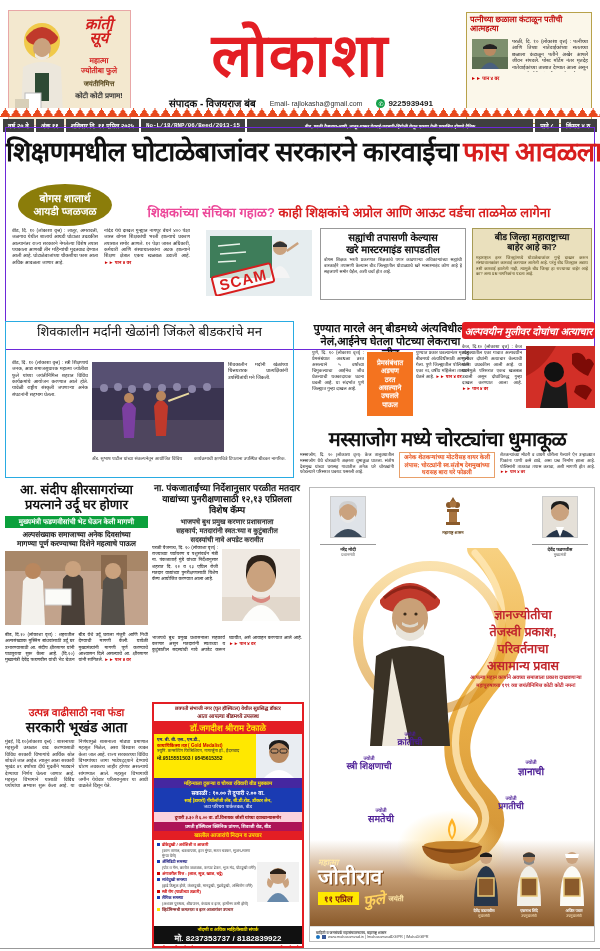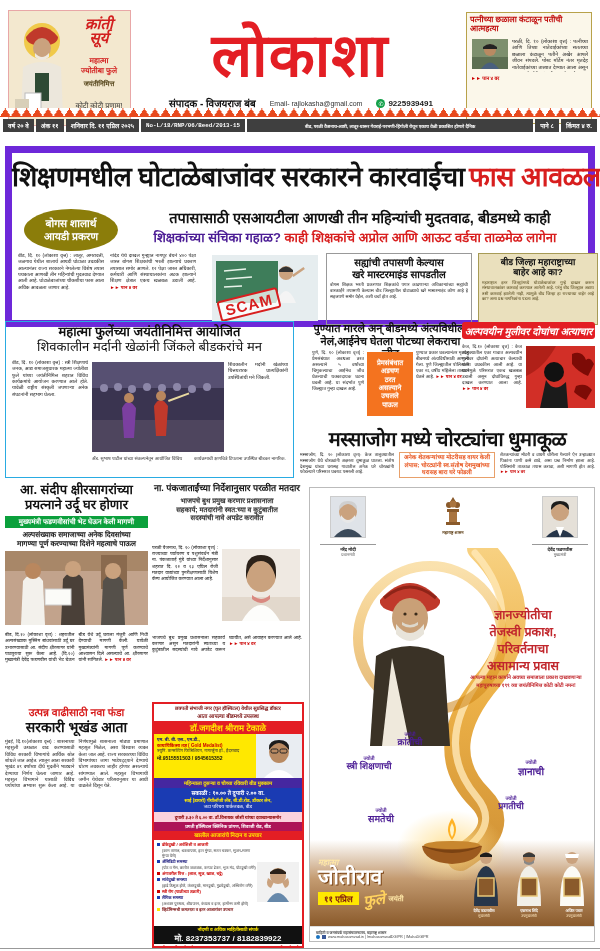--- a/index.html
+++ b/index.html
@@ -49,21 +49,21 @@
       <rect x="4" y="84" width="14" height="18" fill="#d8cfb8"></rect>
     </svg>
     <div class="abs" style="left:62px;top:6px;width:56px;text-align:center;color:#d21f1f;font-weight:800;font-size:15px;line-height:.95;font-style:italic;">
       <div>क्रांती</div>
       <div>सूर्य</div>
     </div>
     <div class="abs" style="left:60px;top:44px;width:60px;text-align:center;">
       <div style="color:#d21f1f;font-weight:800;font-size:7.5px;">महात्मा</div>
       <div style="color:#d21f1f;font-weight:800;font-size:7.5px;">ज्योतीबा फुले</div>
       <div style="color:#5a4a20;font-weight:700;font-size:6.8px;margin-top:4px;">जयंतीनिमित्त</div>
-      <div style="color:#333;font-weight:400;font-size:7.2px;margin-top:12px;">कोटी कोटी प्रणाम!</div>
+      <div style="color:#333;font-weight:700;font-size:7.2px;margin-top:2px;">कोटी कोटी प्रणाम!</div>
     </div>
   </div>
 
   <div class="abs" style="left:140px;top:12px;width:320px;height:82px;display:flex;align-items:center;justify-content:center;">
     <div style="font-size:60px;font-weight:800;color:#e31e24;letter-spacing:1px;">लोकाशा</div>
   </div>
   <div class="abs" style="left:140px;top:96px;width:322px;display:flex;align-items:center;gap:14px;justify-content:center;">
     <div style="font-size:10px;font-weight:800;color:#111;">संपादक - विजयराज बंब</div>
     <div style="font-size:7px;color:#333;">Email- rajlokasha@gmail.com</div>
     <div style="display:flex;align-items:center;gap:3px;">
@@ -91,32 +91,31 @@
   <div class="abs bar" style="left:3px;top:119px;width:594px;height:13px;">
     <div>वर्ष २० वे</div>
     <div>अंक ११</div>
     <div>शनिवार दि. ११ एप्रिल २०२५</div>
     <div style="font-family:'Liberation Mono','DejaVu Sans Mono',monospace;font-size:5.8px;">No-L/18/RNP/06/Beed/2013-15</div>
     <div style="flex:1;font-size:4.6px;overflow:hidden;">बीड, परळी वैजनाथ-आष्टी, लातूर-धारूर गेवराई-परभणी-हिंगोली येथून एकाच वेळी प्रकाशित होणारे दैनिक</div>
     <div>पाने ८</div>
     <div>किंमत ४ रु.</div>
   </div>
 
-  <div class="abs" style="left:5px;top:146px;width:590px;height:181px;border:7px solid #6d28d9;box-sizing:border-box;">
+  <div class="abs" style="left:5px;top:127px;width:590px;height:223px;border:1px solid #6d28d9;box-sizing:border-box;">
     <div class="abs" style="left:0;top:4px;width:588px;text-align:center;white-space:nowrap;">
       <span class="headline-xl" style="font-size:27px;">शिक्षणमधील घोटाळेबाजांवर सरकारने कारवाईचा</span>
       <span class="headline-xl" style="font-size:27px;color:#d81e1e;">फास आवळला</span>
     </div>
     <div class="abs badge" style="left:12px;top:56px;width:94px;height:42px;font-size:10.5px;line-height:1.2;">
       <div>बोगस शालार्थ</div>
-      <div>आयडी प्रकरण</div>
-    </div>
-    <div class="abs" style="left:112px;top:54px;width:472px;text-align:center;font-size:14.5px;font-weight:800;color:#111;">तपासासाठी एसआयटीला आणखी तीन महिन्यांची मुदतवाढ, बीडमध्ये काही</div>
+      <div>आयडी प्जळजळ</div>
+    </div>
     <div class="abs" style="left:100px;top:75px;width:486px;text-align:center;font-size:13px;font-weight:800;">
-      <span style="color:#4c1d95;">शिक्षकांच्या संचिका गहाळ?</span>
+      <span style="color:#ec4899;">शिक्षकांच्या संचिका गहाळ?</span>
       <span style="color:#d81e1e;">काही शिक्षकांचे अप्रोल आणि आऊट वर्डचा ताळमेळ लागेना</span>
     </div>
     <div class="abs t" style="left:6px;top:100px;width:86px;height:74px;font-size:4.8px;">बीड, दि. १० (लोकाशा वृत्त) : लातूर, अमरावती, जळगाव येथील शालार्थ आयडी घोटाळा उघडकीस आल्यानंतर राज्य सरकारने नेमलेल्या विशेष तपास पथकाला आणखी तीन महिन्यांची मुदतवाढ देण्यात आली आहे. घोटाळेबाजांच्या चौकशीचा फास आता अधिक आवळला जाणार आहे.</div>
     <div class="abs t" style="left:98px;top:100px;width:86px;height:74px;font-size:4.8px;">
       <span>नांदेड येथे दाखल गुन्ह्यात नागपूर बेंचने ४०० पेक्षा जास्त बोगस शिक्षकांची भरती झाल्याचे प्रकरण तपासात समोर आणले. १२ पेक्षा जास्त अधिकारी, कर्मचारी आणि संस्थाचालकांना अटक झाल्याने शिक्षण क्षेत्रात एकच खळबळ उडाली आहे.</span>
       <span class="more">►► पान ४ वर</span>
     </div>
     <div class="abs" style="left:200px;top:102px;width:106px;height:66px;background:#dfe8ea;overflow:hidden;">
       <svg width="106" height="66" viewBox="0 0 106 66">
         <rect width="106" height="66" fill="#e6edef"></rect>
@@ -135,21 +134,20 @@
       <div class="t" style="margin-top:2px;font-size:4.4px;height:38px;">बोगस शिक्षक भरती प्रकरणात शिक्षकांचे पगार काढणाऱ्या अधिकाऱ्यांच्या सह्यांची बारकाईने तपासणी केल्यास बीड जिल्ह्यातील घोटाळ्याचे खरे मास्टरमाइंड कोण आहे हे सहजपणे समोर येईल, अशी चर्चा होत आहे.</div>
     </div>
     <div class="abs" style="left:466px;top:100px;width:120px;height:72px;background:#eae0bd;border:1px solid #a79b56;padding:3px;box-sizing:border-box;">
       <div class="boxh" style="font-size:9px;">बीड जिल्हा महाराष्ट्राच्या</div>
       <div class="boxh" style="font-size:9px;">बाहेर आहे का?</div>
       <div class="t" style="margin-top:2px;font-size:4.2px;height:40px;color:#4a3d10;">महाराष्ट्रात इतर जिल्ह्यांमध्ये घोटाळेबाजांवर गुन्हे दाखल करून संस्थाचालकांवर कारवाई करण्यात आलेली आहे. परंतु बीड जिल्ह्यात अद्याप तशी कारवाई झालेली नाही, त्यामुळे बीड जिल्हा हा राज्याच्या बाहेर आहे का? असा प्रश्न नागरिकांना पडला आहे.</div>
     </div>
   </div>
 
   <div class="abs" style="left:5px;top:321px;width:289px;height:157px;border:1.5px solid #29abe2;box-sizing:border-box;padding:3px;">
-    <div style="text-align:center;font-size:13px;font-weight:800;color:#111;line-height:1.15;">महात्मा फुलेंच्या जयंतीनिमित्त आयोजित</div>
     <div style="text-align:center;font-size:13px;font-weight:400;color:#111;line-height:1.15;">शिवकालीन मर्दानी खेळांनी जिंकले बीडकरांचे मन</div>
     <div class="abs t" style="left:6px;top:38px;width:76px;height:112px;font-size:4.8px;">बीड, दि. १० (लोकाशा वृत्त) : स्त्री शिक्षणाचे जनक, आद्य समाजसुधारक महात्मा ज्योतीबा फुले यांच्या जयंतीनिमित्त शहरात विविध कार्यक्रमांचे आयोजन करण्यात आले होते. यावेळी राष्ट्रीय संस्कृती जपणाऱ्या अनेक संघटनांनी सहभाग घेतला.</div>
     <svg class="abs" style="left:86px;top:40px;" width="132" height="90" viewBox="0 0 132 90">
       <rect width="132" height="90" fill="#3a3450"></rect>
       <rect y="0" width="132" height="26" fill="#575072"></rect>
       <g fill="#8c86a8">
           <circle cx="12" cy="26" r="4"></circle>
           <circle cx="26" cy="25" r="4"></circle>
           <circle cx="40" cy="27" r="4"></circle>
           <circle cx="55" cy="25" r="4"></circle>
@@ -234,20 +232,21 @@
     <div class="abs t" style="left:0;top:27px;width:94px;height:28px;font-size:4.4px;">मस्साजोग, दि. १० (लोकाशा वृत्त): केज तालुक्यातील मस्साजोग येथे चोरट्यांनी अक्षरशः धुमाकूळ घातला. संतोष देशमुख यांच्या घरासह गावातील अनेक घरे चोरट्यांनी फोडल्याने परिसरात घबराट पसरली आहे.</div>
     <div class="abs" style="left:99px;top:27px;width:96px;height:26px;border:1px solid #e8a06a;color:#e8541d;font-weight:800;font-size:6px;line-height:1.25;text-align:center;padding:1px;box-sizing:border-box;overflow:hidden;">अनेक शेतकऱ्यांच्या मोटरीसह वायर केली लंपास; चोरट्यांनी स्व.संतोष देशमुखांच्या घरासह बारा घरे फोडली</div>
     <div class="abs t" style="left:200px;top:27px;width:95px;height:28px;font-size:4.4px;">
       <span>शेतकऱ्यांच्या मोटरी व वायरी चोरीला गेल्याने ऐन उन्हाळ्यात पिकांना पाणी कसे द्यावे, असा प्रश्न निर्माण झाला आहे. पोलिसांनी तात्काळ तपास करावा, अशी मागणी होत आहे.</span>
       <span class="more">►► पान ४ वर</span>
     </div>
   </div>
 
   <div class="abs" style="left:152px;top:483px;width:150px;height:218px;">
     <div style="text-align:center;font-size:9px;font-weight:800;color:#111;line-height:1.2;">ना. पंकजाताईंच्या निर्देशानुसार परळीत मतदार</div>
+    <div style="text-align:center;font-size:9px;font-weight:800;color:#111;line-height:1.2;">याद्यांच्या पुनरीक्षणासाठी १२,१३ एप्रिलला विशेष कॅम्प</div>
     <div style="text-align:center;font-size:6.8px;font-weight:800;color:#333;margin-top:3px;line-height:1.3;">भाजपचे बुथ प्रमुख करणार प्रशासनाला</div>
     <div style="text-align:center;font-size:6.8px;font-weight:800;color:#333;line-height:1.3;">सहकार्य; मतदारांनी स्वत:च्या व कुटुंबातील</div>
     <div style="text-align:center;font-size:6.8px;font-weight:800;color:#333;line-height:1.3;">सदस्यांची नावे अपडेट करावीत</div>
     <div class="abs t" style="left:0;top:62px;width:66px;height:88px;font-size:4.7px;">परळी वैजनाथ, दि. १० (लोकाशा वृत्त) : राज्याच्या पर्यावरण व पशुसंवर्धन मंत्री ना. पंकजाताई मुंडे यांच्या निर्देशानुसार शहरात दि. १२ व १३ एप्रिल रोजी मतदार याद्यांच्या पुनरीक्षणासाठी विशेष कॅम्प आयोजित करण्यात आला आहे.</div>
     <svg class="abs" style="left:70px;top:66px;" width="78" height="72" viewBox="0 0 78 72">
       <rect width="78" height="72" fill="#efe9e2"></rect>
       <rect y="48" width="78" height="24" fill="#e2d8cc"></rect>
       <ellipse cx="39" cy="26" rx="15" ry="17" fill="#caa27e"></ellipse>
       <path d="M24,22 Q24,6 39,6 Q54,6 54,22 L54,30 Q50,12 39,12 Q28,12 24,30 Z" fill="#2b2119"></path>
       <path d="M20,72 Q39,40 58,72 Z" fill="#fdfdfb"></path>

